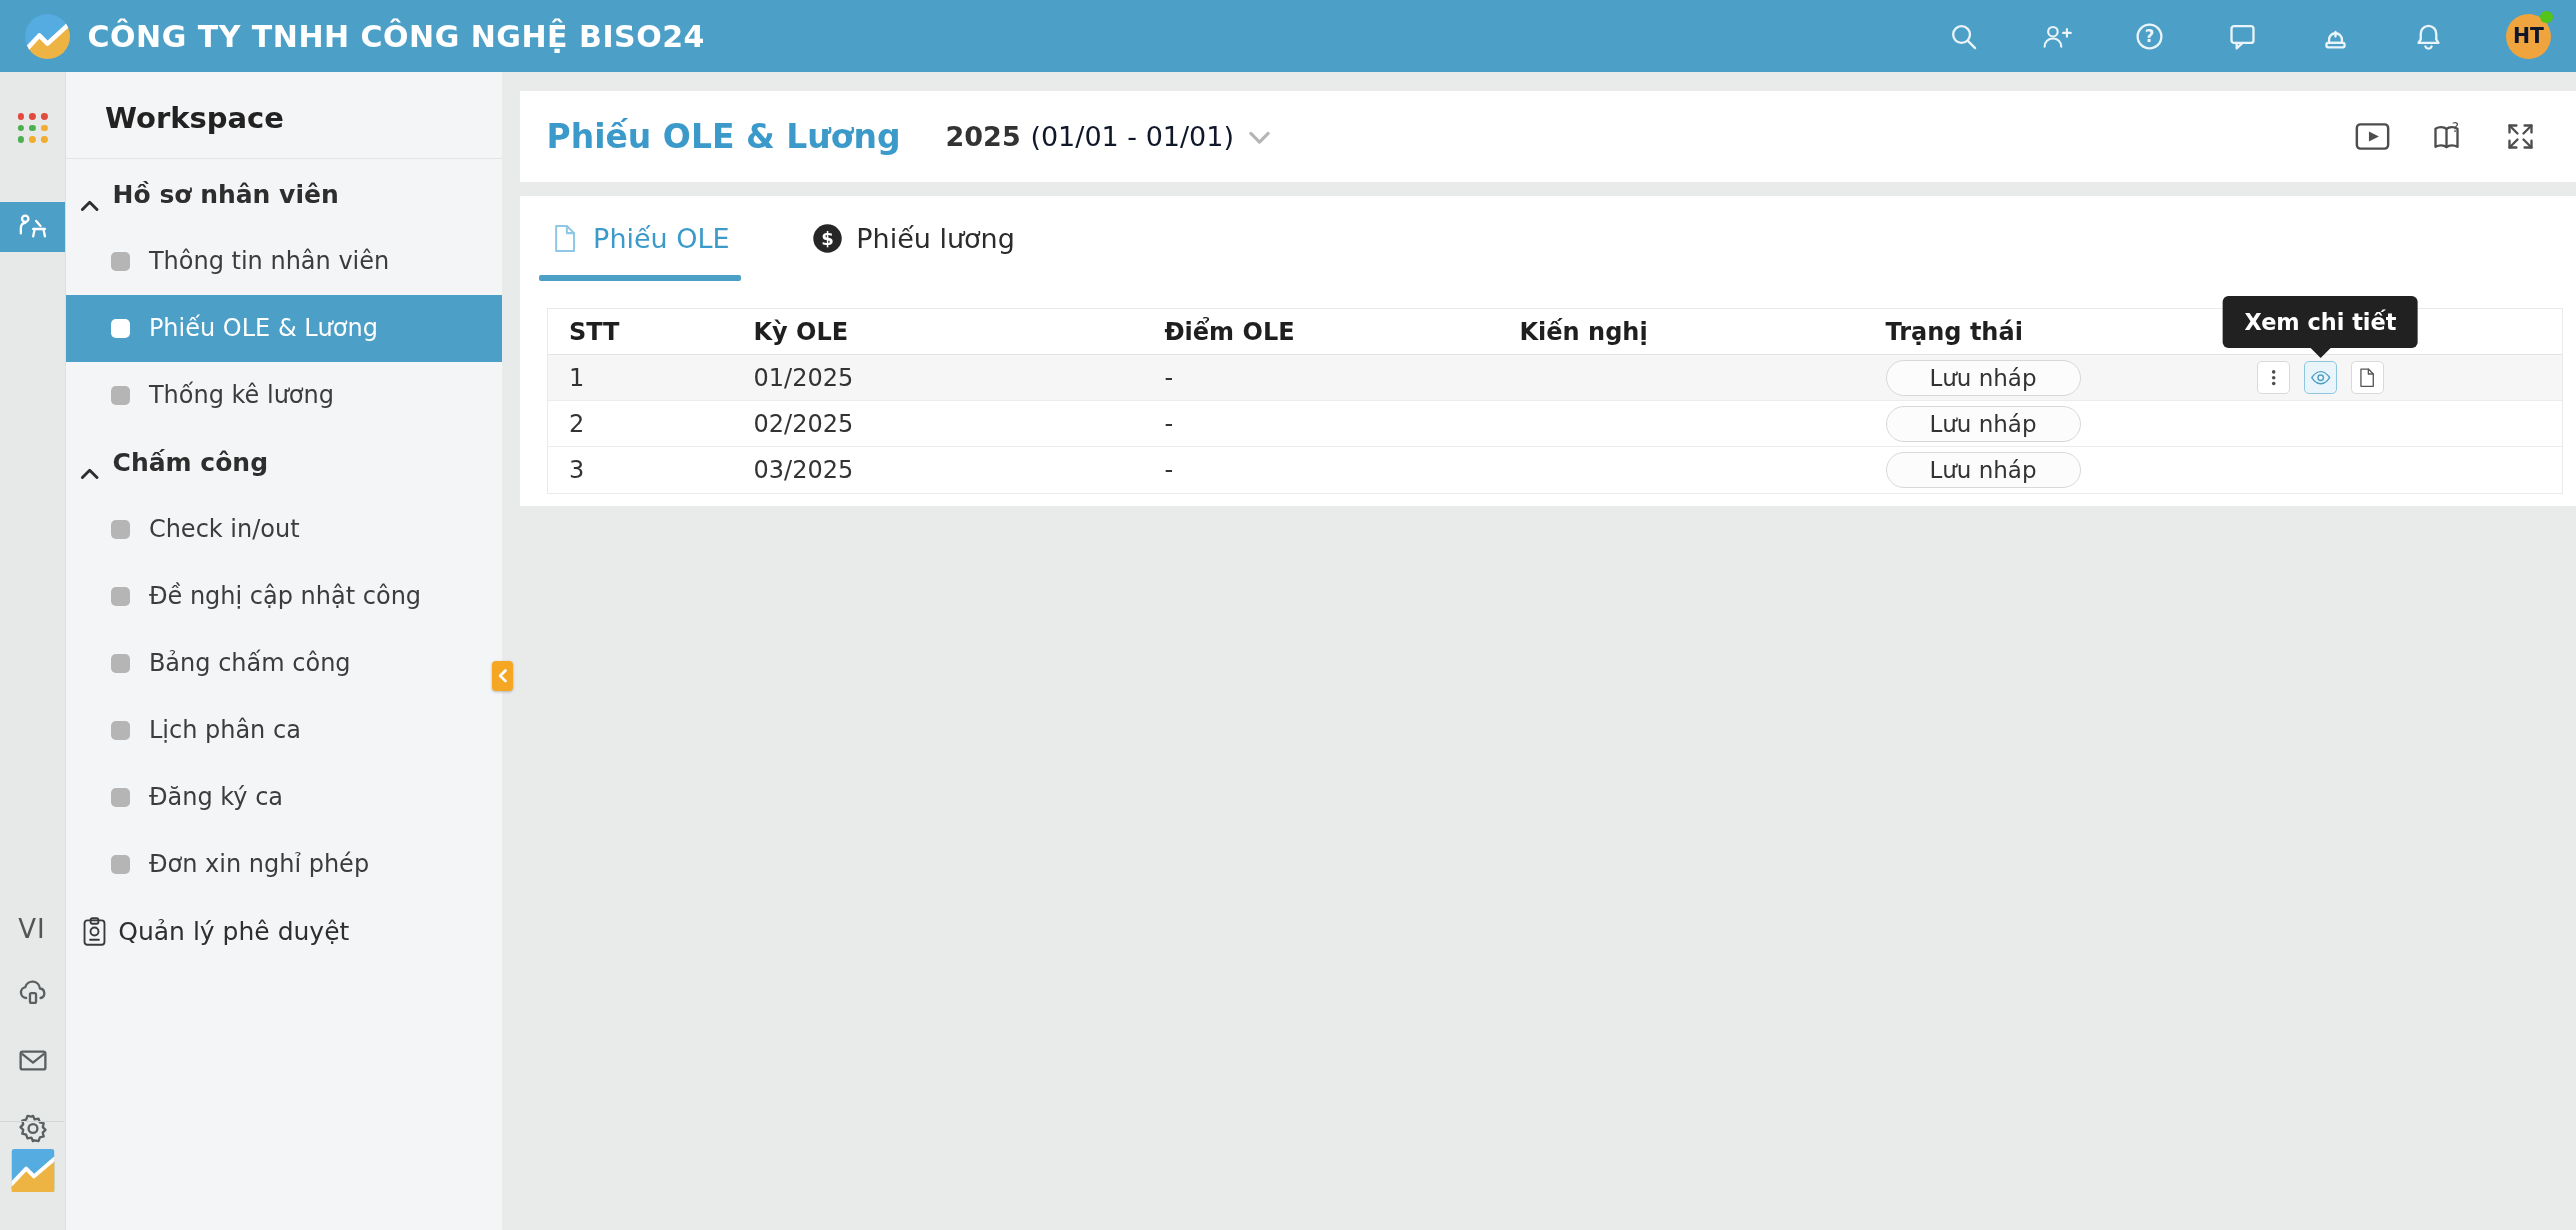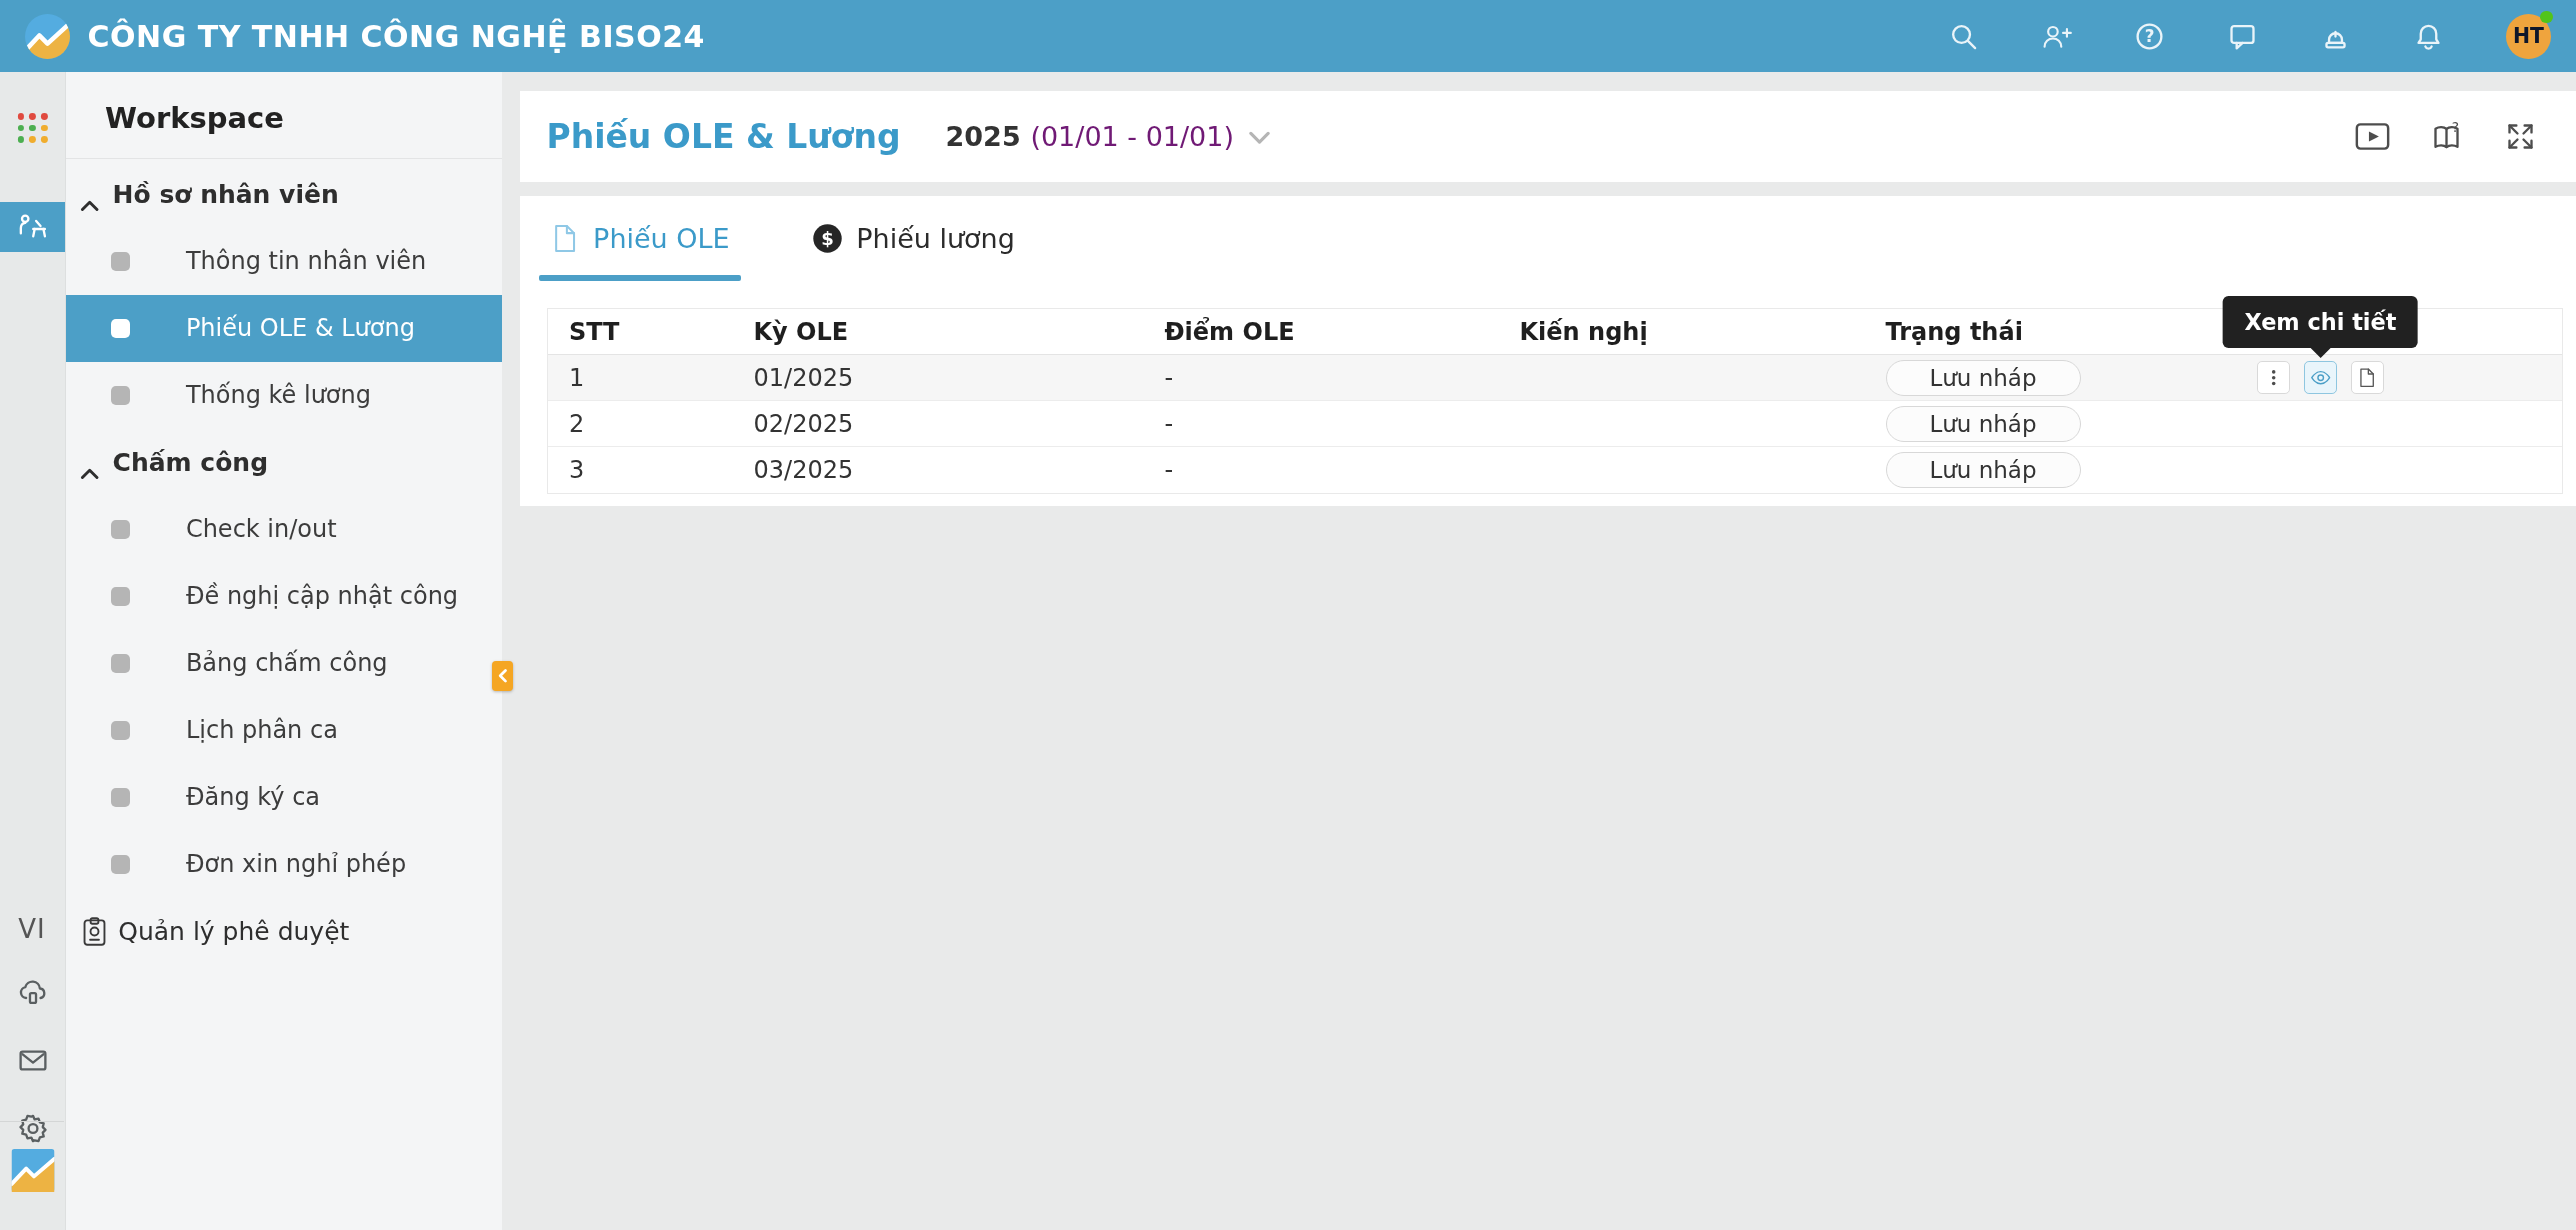--- a/index.html
+++ b/index.html
@@ -45,41 +45,41 @@
   .sidebar { width:436px; flex:0 0 auto; background:#f4f5f6; position:relative; }
   .ws-title { height:87px; padding:29px 0 0 39px; font-size:29px; font-weight:bold; color:#222;
     border-bottom:1px solid #e3e4e5; }
   .menu { padding-top:1.9px; }
   .menu-row { height:67px; display:flex; align-items:center; }
   .menu-row.section { padding-left:13.6px; font-size:25px; font-weight:bold; color:#2e2e2e; }
   .menu-row.section.blue { color:#3B9AC9; }
   .menu-row.section .chev { width:19.4px; height:11.7px; margin-right:13.6px; flex:0 0 auto; }
   .menu-row.section .chev svg { width:100%; height:100%; stroke:currentColor; stroke-width:2.4;
     fill:none; stroke-linecap:round; stroke-linejoin:round; }
-  .menu-row.item { padding-left:45px; font-size:24px; color:#3c3c3c;gap:37px; }
+  .menu-row.item { padding-left:45px; font-size:24px; color:#3c3c3c; }
   .sq { width:18.5px; height:18.5px; border-radius:4.9px; background:#b5b5b5; margin-right:19.4px; flex:0 0 auto; }
   .menu-row.item.selected { background:#4C9FC7; color:#fff; }
   .menu-row.item.selected .sq { background:#fff; }
   .menu-row.standalone { padding-left:13.6px; font-size:25px; font-weight:normal; color:#2e2e2e; }
   .menu-row.standalone .clip { width:29px; height:31px; margin-right:9.7px; flex:0 0 auto; }
   .menu-row.standalone .clip svg { width:100%; height:100%; stroke:#3a3a3a; stroke-width:1.7;
     fill:none; stroke-linecap:round; stroke-linejoin:round; }
   .collapse-handle { position:absolute; top:589px; left:426px; width:21.4px; height:30px;
     background:#F5A623; border-radius:3.9px; display:flex; align-items:center; justify-content:center;
     box-shadow:0 1px 2.9px rgba(0,0,0,.25); z-index:5; }
   .collapse-handle svg { width:11.7px; height:15.6px; stroke:#fff; stroke-width:2.6; fill:none;
     stroke-linecap:round; stroke-linejoin:round; }
 
   
   .main { flex:1; padding-left:17.5px; background:#e9eaea; }
   .content-header { margin-top:18.5px; height:91px; background:#fff; display:flex; align-items:center;
     padding:0 37px 0 27px; }
   .page-title { font-size:33px; font-weight:bold; color:#3B9AC9; margin-right:45px; white-space:nowrap; }
   .period-year { font-size:27px; font-weight:bold; color:#333; margin-right:9.7px; }
-  .period-range { font-size:27px; color:#701a75; margin-right:13.6px; }
+  .period-range { font-size:27px; color:#0f172a; margin-right:13.6px; }
   .chev-down { width:23px; height:13.6px; }
   .chev-down svg { width:100%; height:100%; stroke:#b5b5b5; stroke-width:2.2; fill:none;
     stroke-linecap:round; stroke-linejoin:round; }
   .header-actions { margin-left:auto; display:flex; align-items:center; gap:37px; }
   .ha-icon { width:37px; height:33px; }
   .ha-icon svg { width:100%; height:100%; stroke:#4d4d4d; stroke-width:1.7; fill:none;
     stroke-linecap:round; stroke-linejoin:round; }
 
   .content-body { margin-top:14.6px; background:#fff; padding-bottom:11.7px; }
   .tabs { height:85px; display:flex; align-items:center; padding-left:29px; gap:82px; }

